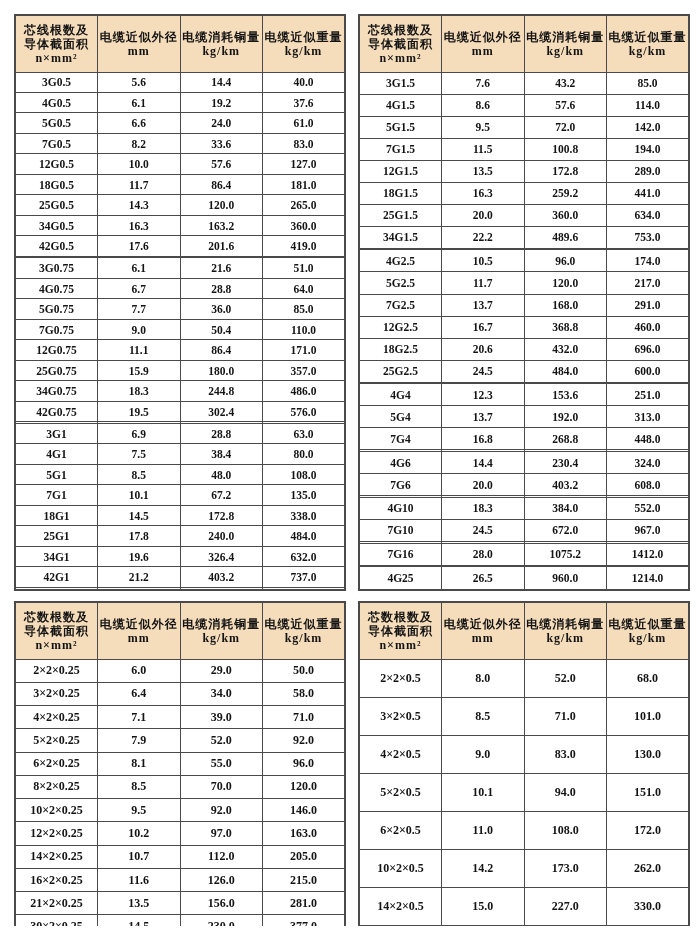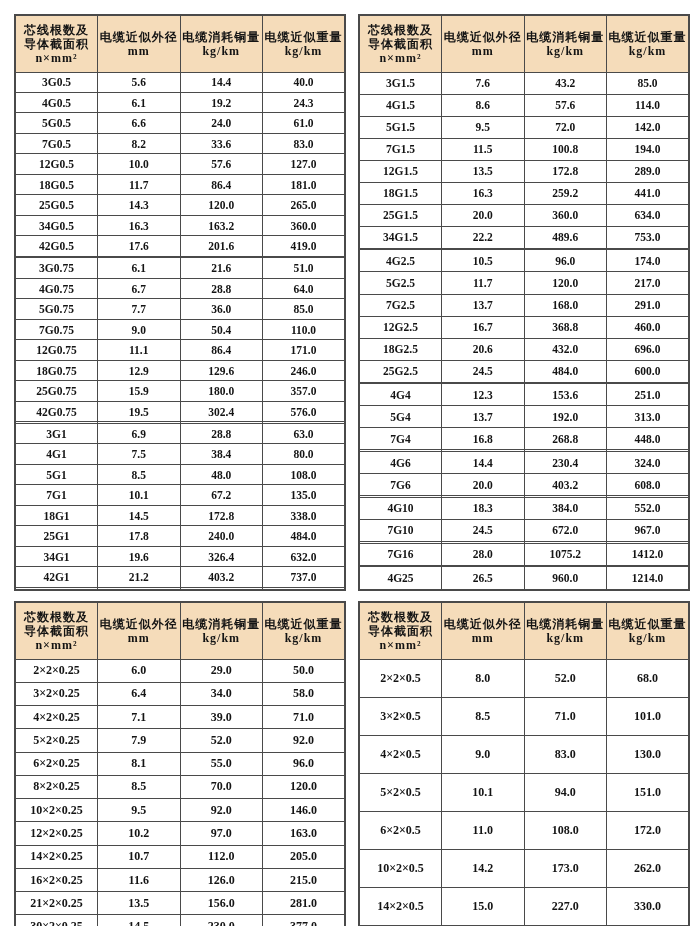--- a/index.html
+++ b/index.html
@@ -79,21 +79,21 @@
         <tr>
           <td>3G0.5</td>
           <td>5.6</td>
           <td>14.4</td>
           <td>40.0</td>
         </tr>
         <tr>
           <td>4G0.5</td>
           <td>6.1</td>
           <td>19.2</td>
-          <td>24.3</td>
+          <td>37.6</td>
         </tr>
         <tr>
           <td>5G0.5</td>
           <td>6.6</td>
           <td>24.0</td>
           <td>61.0</td>
         </tr>
         <tr>
           <td>7G0.5</td>
           <td>8.2</td>
@@ -160,32 +160,32 @@
           <td>50.4</td>
           <td>110.0</td>
         </tr>
         <tr>
           <td>12G0.75</td>
           <td>11.1</td>
           <td>86.4</td>
           <td>171.0</td>
         </tr>
         <tr>
-          <td>18G0.75</td>
-          <td>12.9</td>
-          <td>129.6</td>
-          <td>246.0</td>
-        </tr>
-        <tr>
           <td>25G0.75</td>
           <td>15.9</td>
           <td>180.0</td>
           <td>357.0</td>
         </tr>
         <tr>
+          <td>34G0.75</td>
+          <td>18.3</td>
+          <td>244.8</td>
+          <td>486.0</td>
+        </tr>
+        <tr>
           <td>42G0.75</td>
           <td>19.5</td>
           <td>302.4</td>
           <td>576.0</td>
         </tr>
         <tr>
           <td></td>
           <td></td>
           <td></td>
           <td></td>

